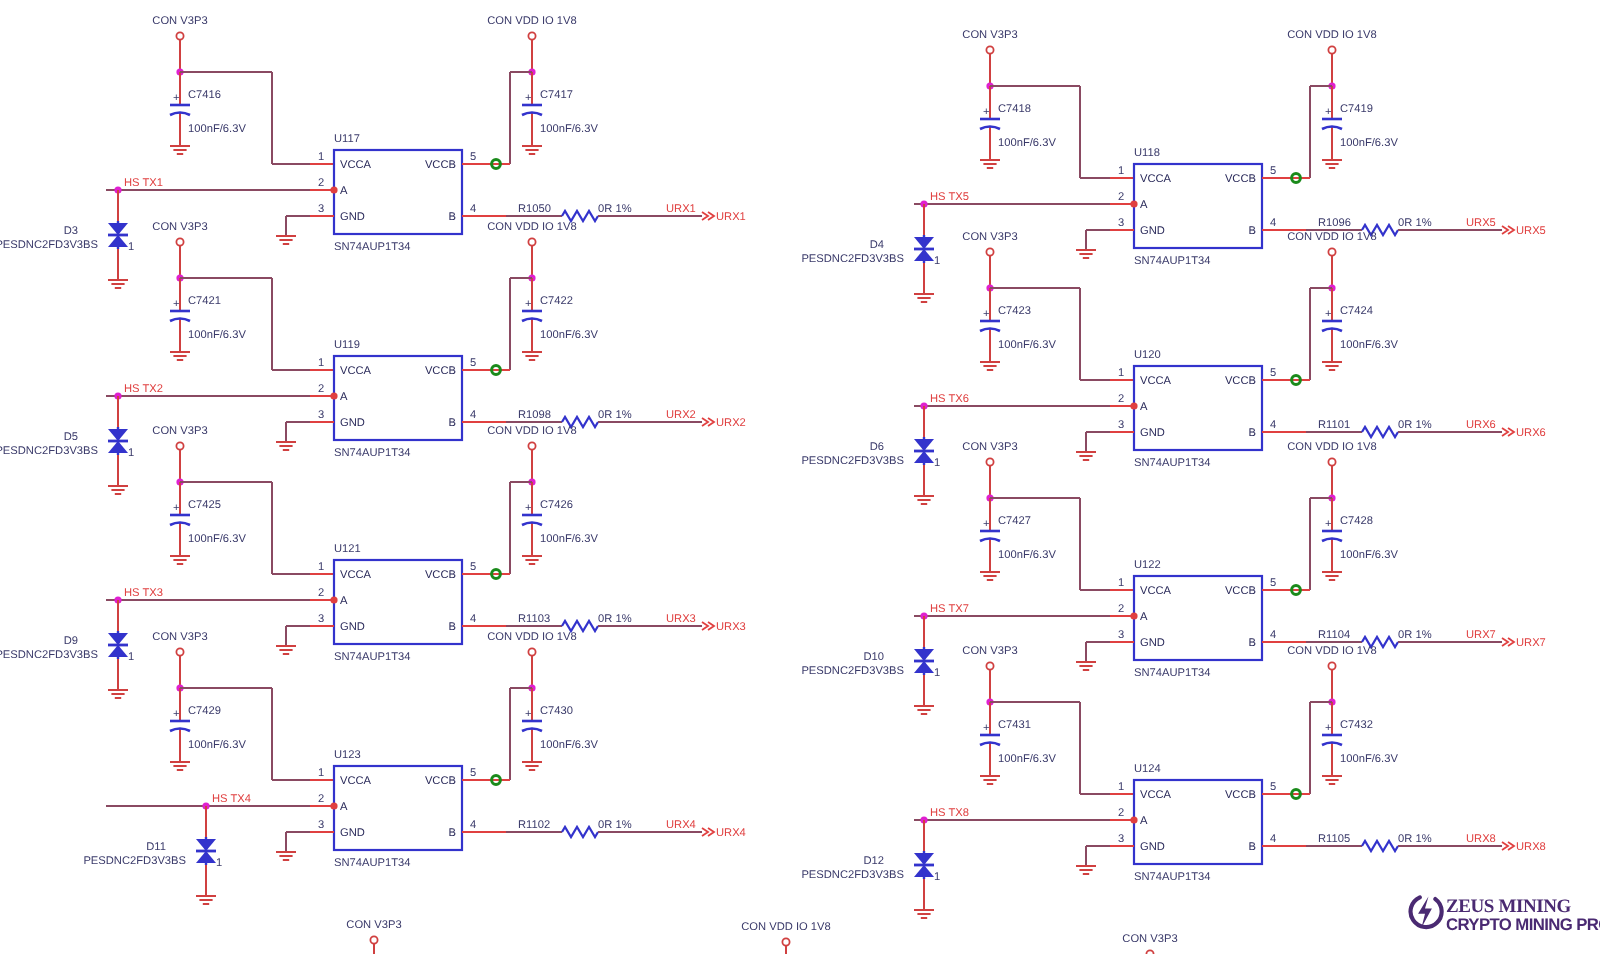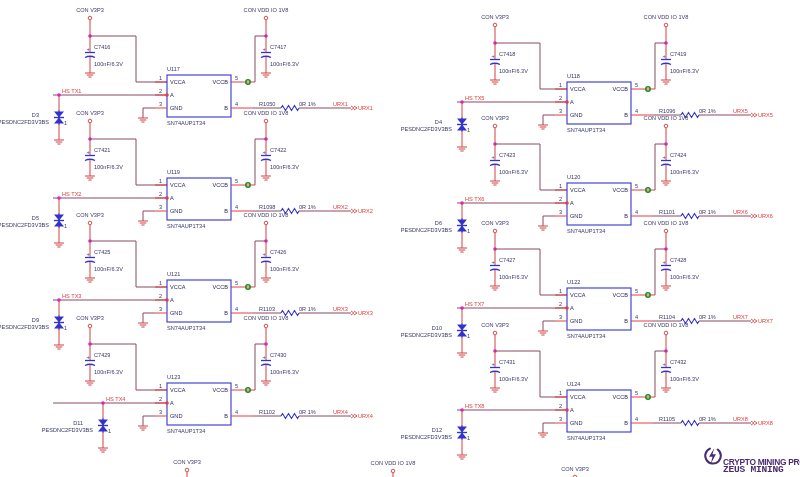--- a/index.html
+++ b/index.html
@@ -2,21 +2,21 @@
 <html><head>
 <meta charset="utf-8">
 <style>
   html, body { margin:0; padding:0; background:#ffffff; }
   body { width:800px; height:477px; overflow:hidden; position:relative; font-family:"Liberation Sans", sans-serif; }
   #schem { position:absolute; left:0; top:0; }
   .t { font-family:"Liberation Sans", sans-serif; font-size:5.6px; fill:#3a3a6a; }
   .tr { font-family:"Liberation Sans", sans-serif; font-size:5.6px; fill:#e04040; }
   .tb { font-family:"Liberation Sans", sans-serif; font-size:5.6px; fill:#2a2a5a; }
   .logo { position:absolute; left:703px; top:444px; width:97px; height:30px; }
-  .logo-text1 { position:absolute; left:20px; top:20px; font-family:Liberation Mono, monospace; font-weight:bold; font-size:9.5px; color:#4a2a72; letter-spacing:-0.2px; white-space:nowrap; }
+  .logo-text1 { position:absolute; left:20px; top:5px; font-family:Liberation Serif, serif; font-weight:bold; font-size:9.5px; color:#4a2a72; letter-spacing:-0.2px; white-space:nowrap; }
   .logo-text2 { position:absolute; left:20px; top:13px; font-family:"Liberation Sans", sans-serif; font-weight:bold; font-size:8.4px; color:#4a2a72; letter-spacing:-0.3px; white-space:nowrap; }
   .logo-icon { position:absolute; left:0; top:1px; width:19px; height:22px; }
 </style>
 </head>
 <body>
 
 <svg id="schem" width="800" height="477" viewBox="0 0 800 477" xmlns="http://www.w3.org/2000/svg">
     <g>
       <text x="90" y="12" class="t" text-anchor="middle">CON V3P3</text>
       <circle cx="90" cy="18" r="1.8" fill="none" stroke="#d04040" stroke-width="0.9"></circle>

